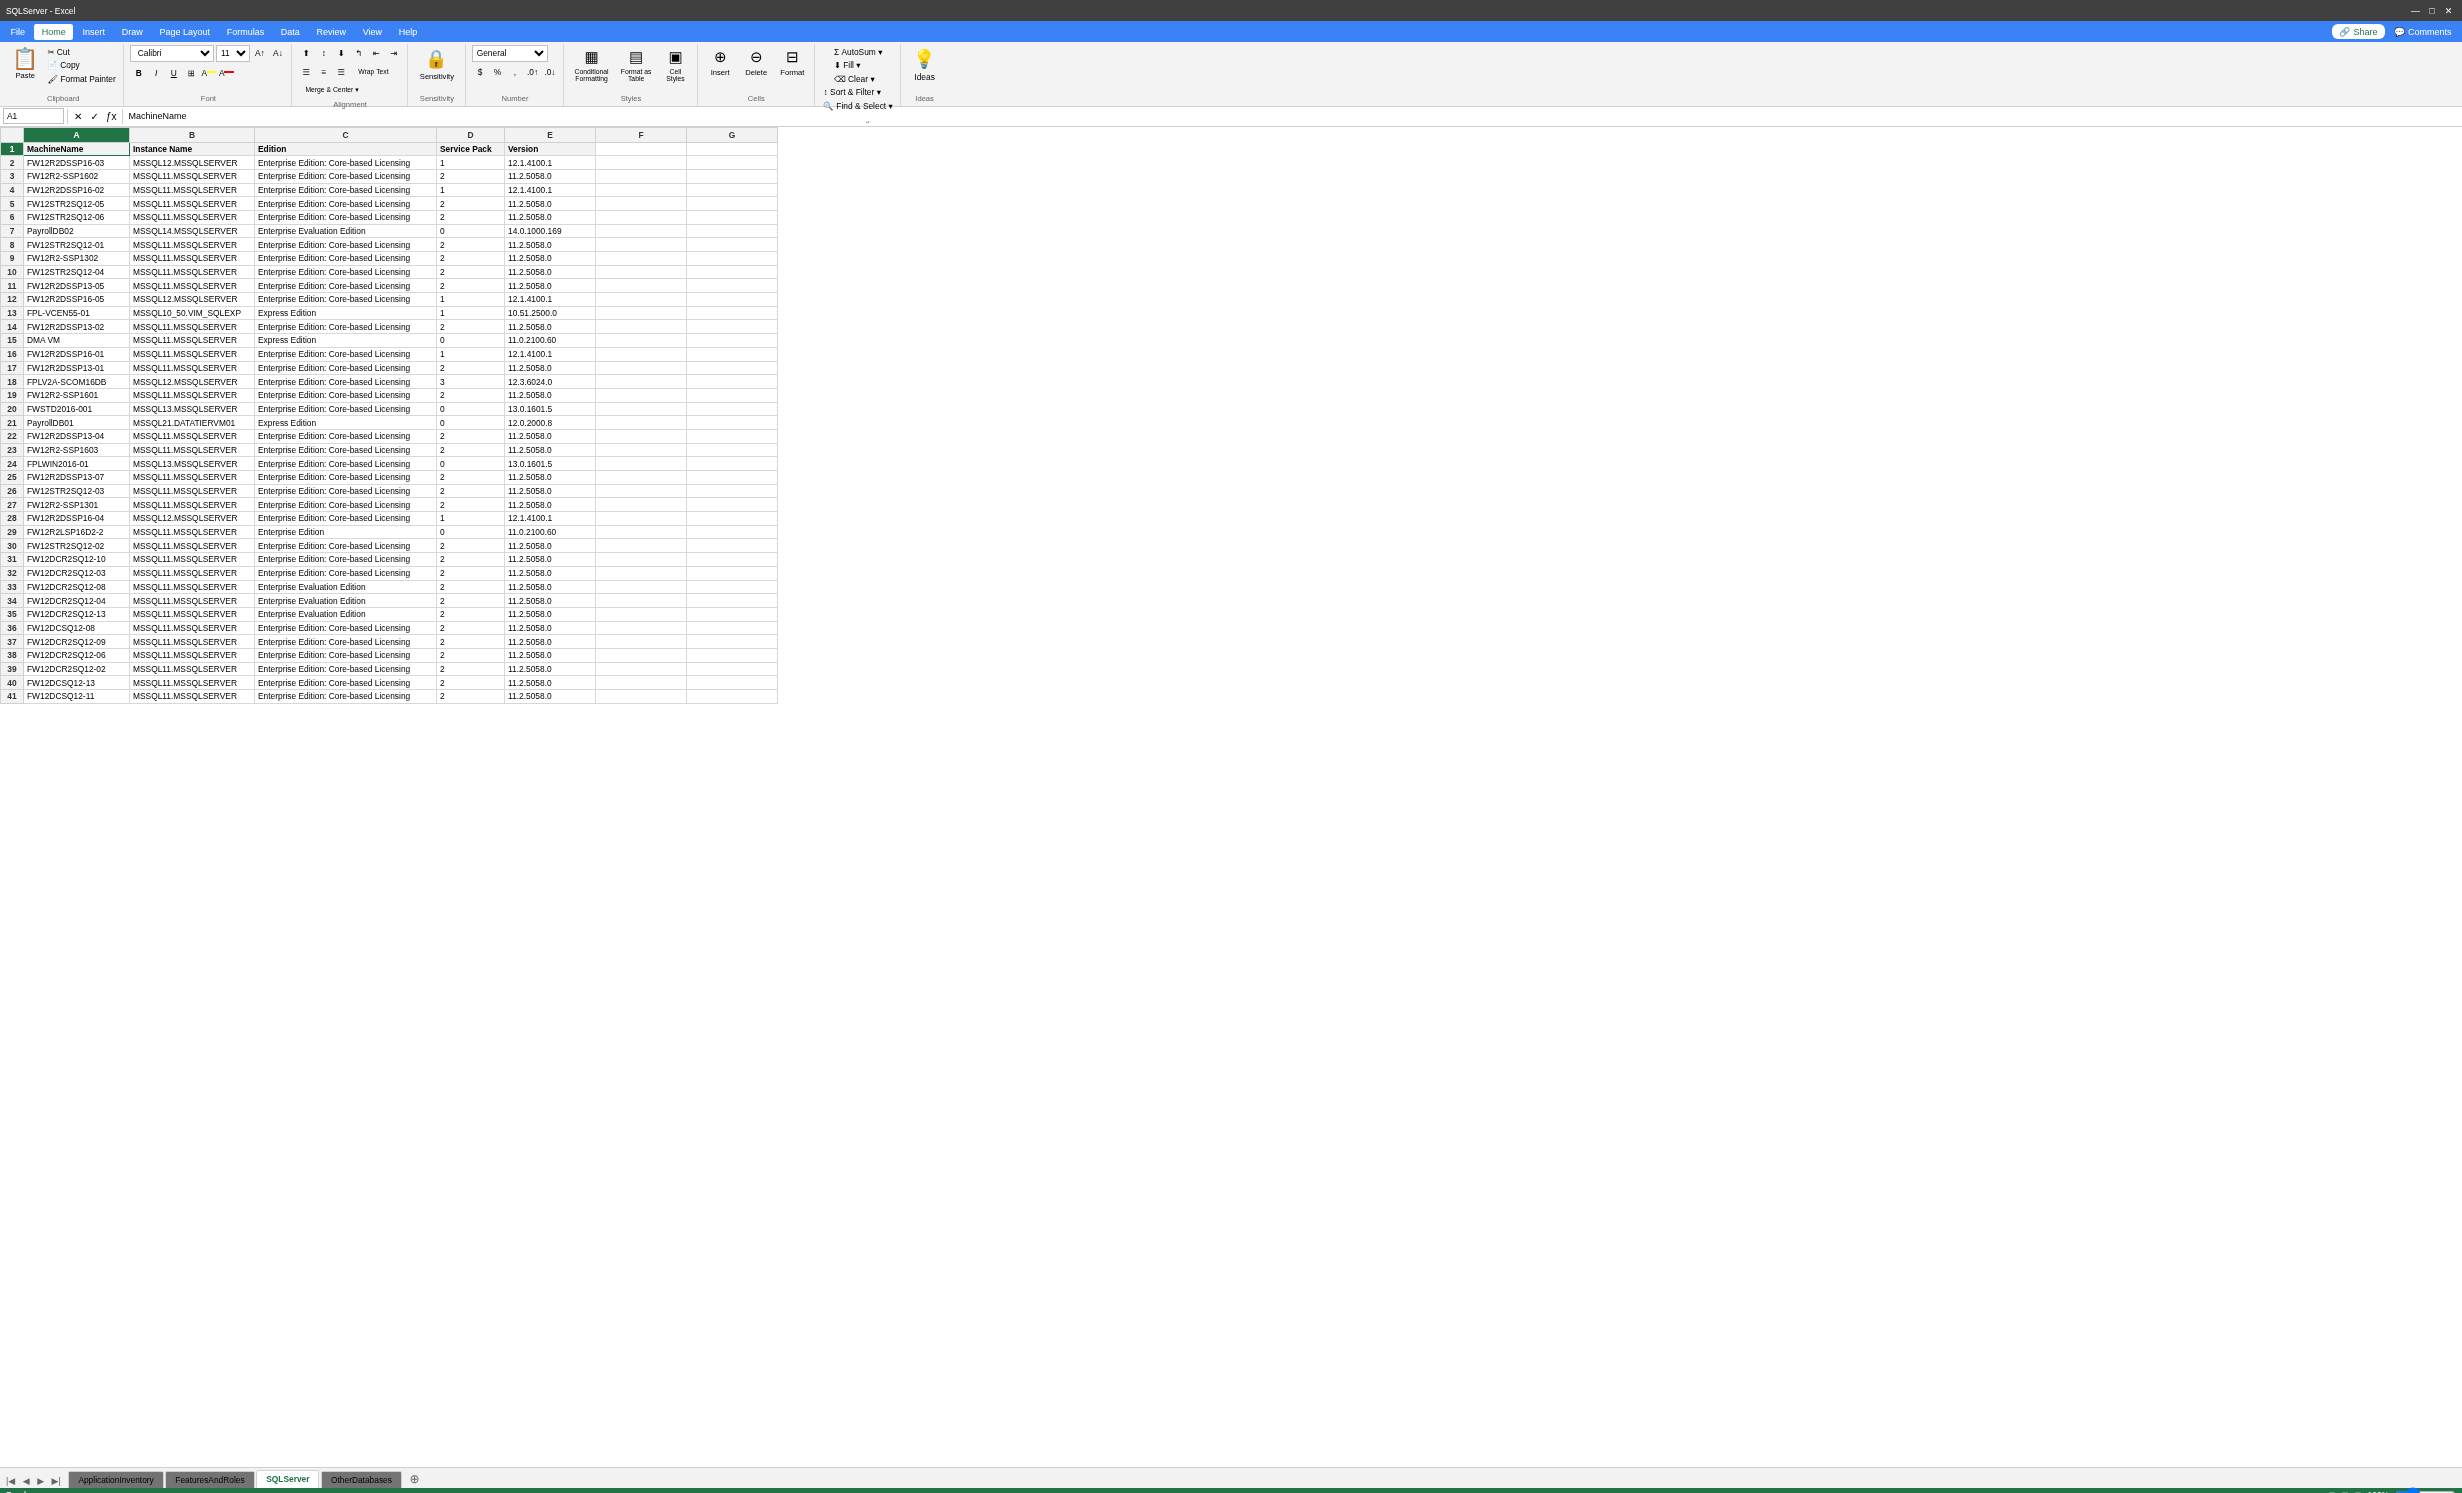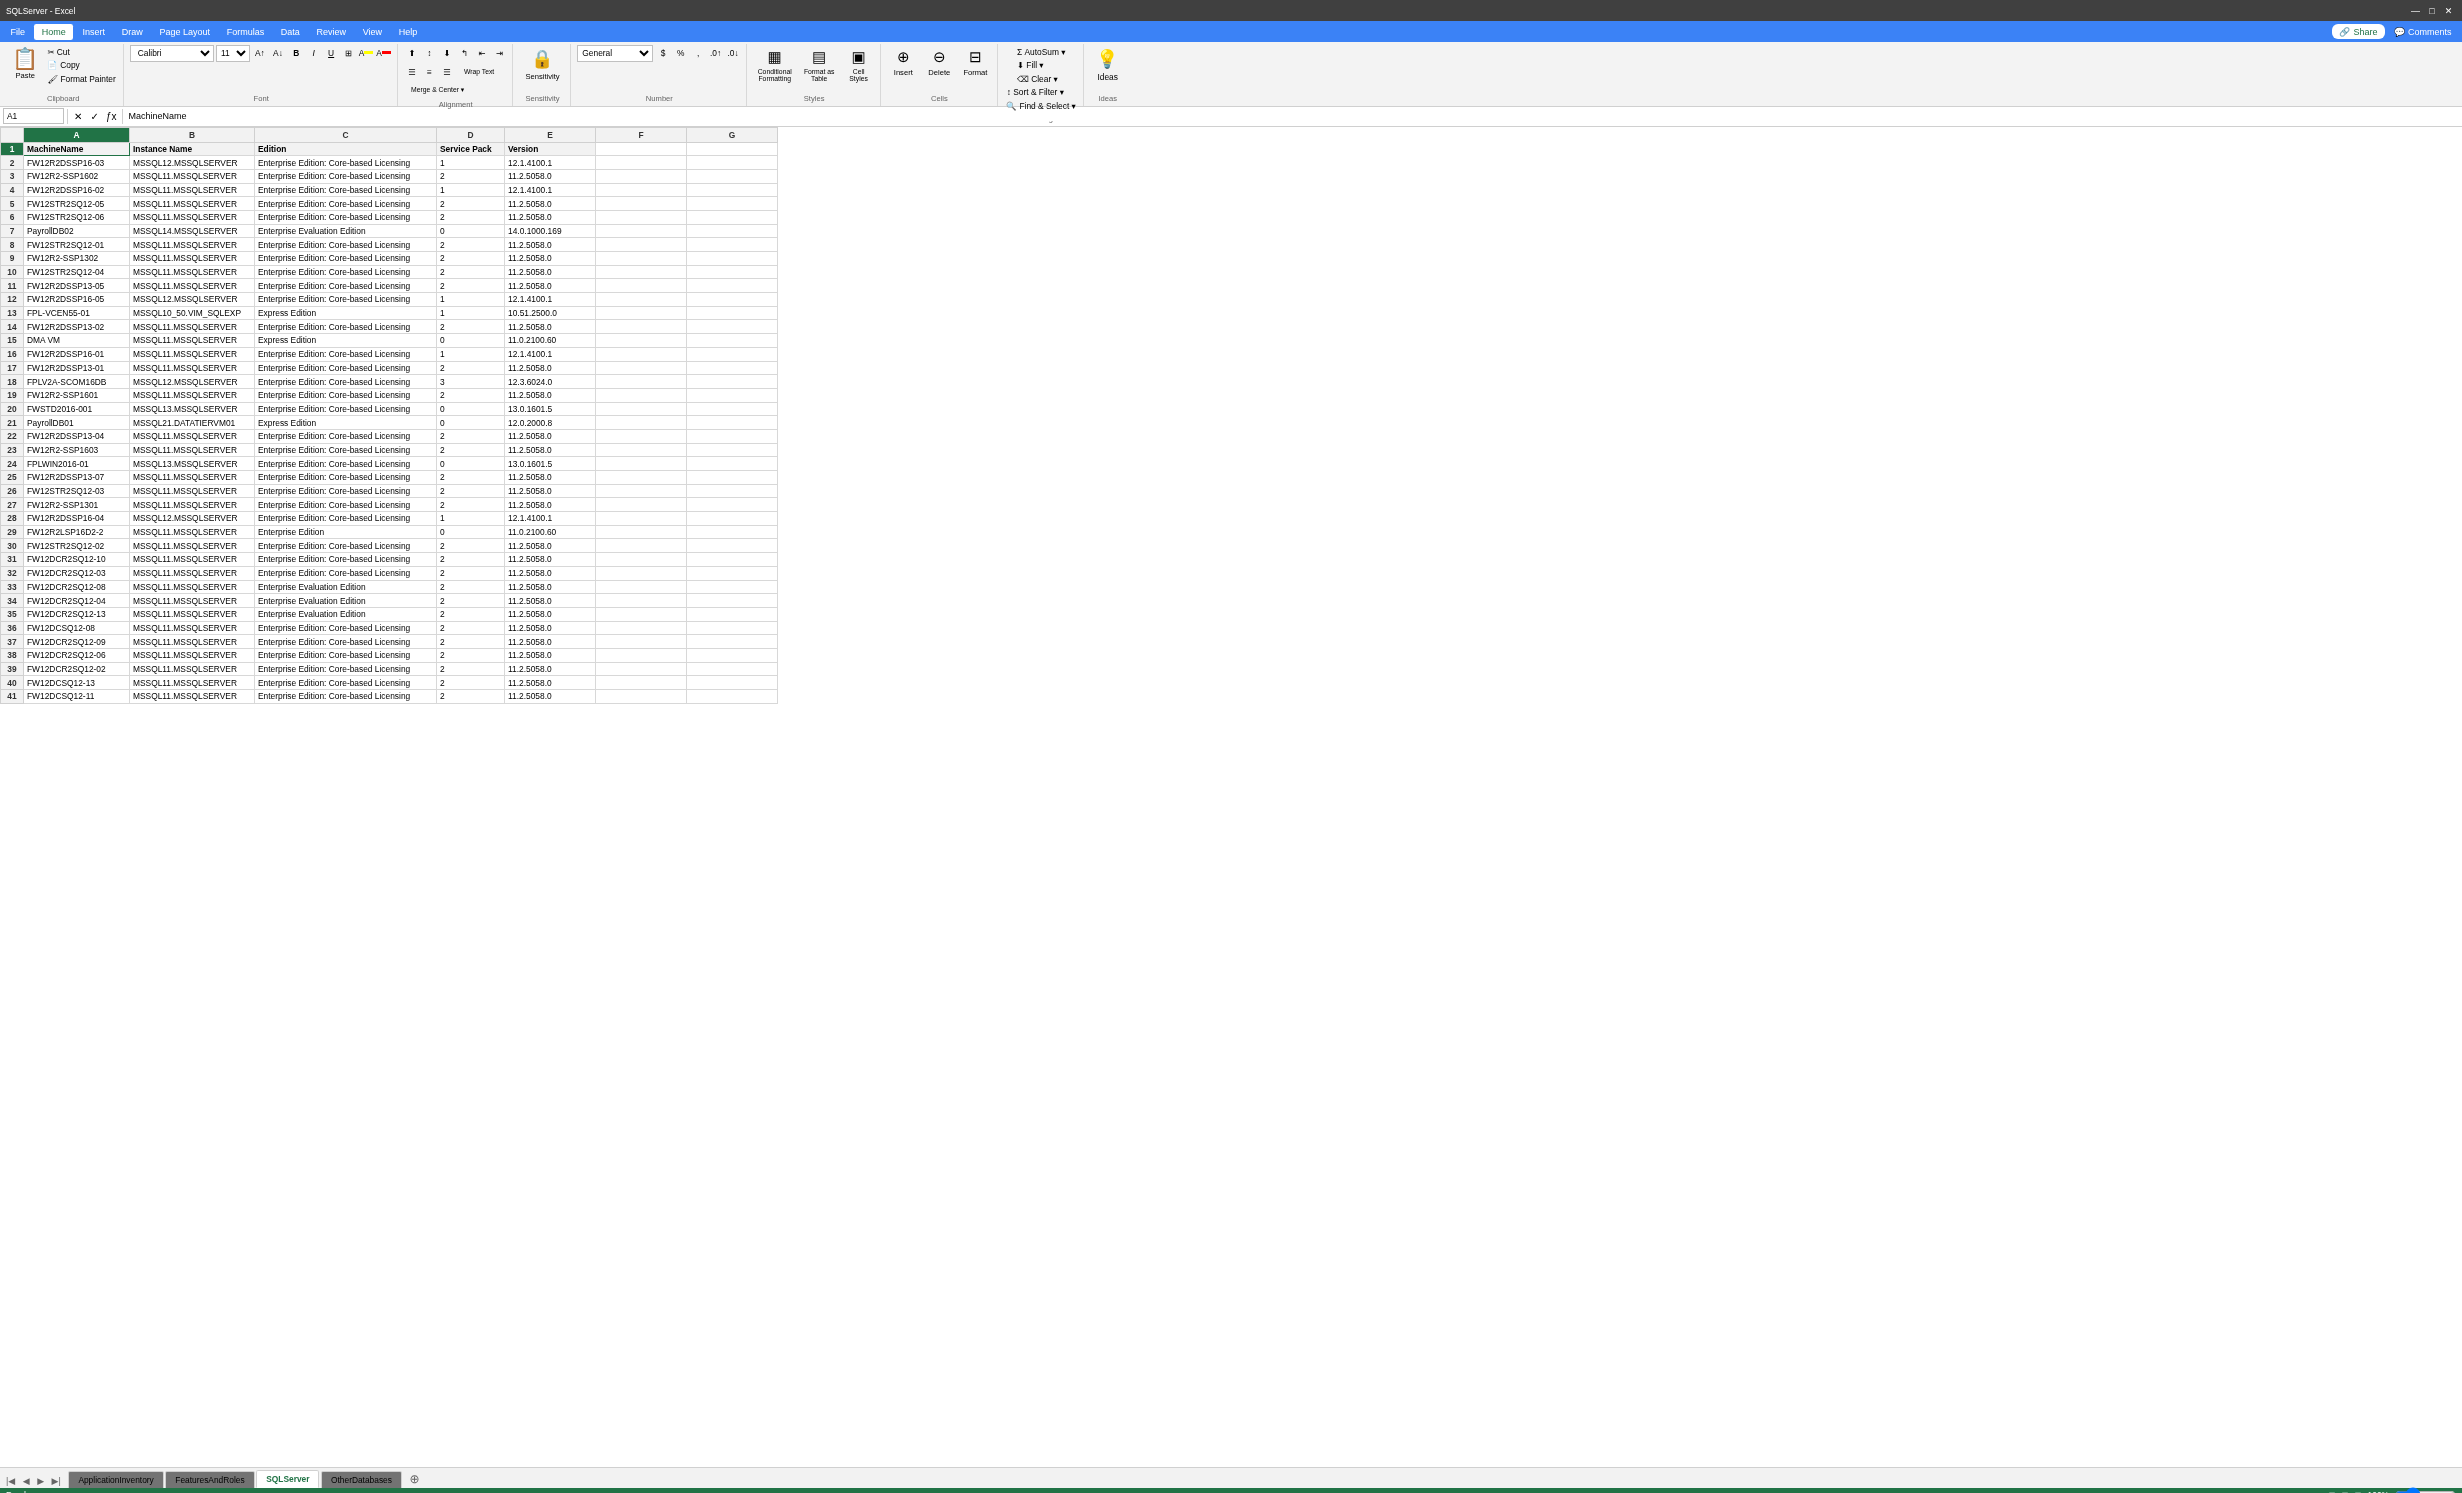--- a/index.html
+++ b/index.html
@@ -298,21 +298,21 @@
           <div class="ribbon-btn-small">
             <span>🖌</span>
             <span>Format Painter</span>
           </div>
         </div>
       </div>
       <div class="ribbon-group-label">Clipboard</div>
     </div>
 
     <div class="ribbon-group">
-      <div class="ribbon-group-content" style="flex-direction:row;gap:1.5px;">
+      <div class="ribbon-group-content" style="flex-direction:column;gap:1.5px;">
         <div class="font-row">
           <select class="font-select">
             <option>Calibri</option>
           </select>
           <select class="font-size-select">
             <option>11</option>
           </select>
           <button class="small-icon-btn">A↑</button>
           <button class="small-icon-btn">A↓</button>
         </div>
@@ -355,21 +355,21 @@
       <div class="ribbon-group-content">
         <div class="sensitivity-btn">
           <span style="font-size:18px;">🔒</span>
           <span style="font-size:7.6px;">Sensitivity</span>
         </div>
       </div>
       <div class="ribbon-group-label">Sensitivity</div>
     </div>
 
     <div class="ribbon-group">
-      <div class="ribbon-group-content" style="flex-direction:row;gap:1.5px;">
+      <div class="ribbon-group-content" style="flex-direction:column;gap:1.5px;">
         <select class="number-format-select">
           <option>General</option>
         </select>
         <div class="formatting-row">
           <button class="fmt-btn">$</button>
           <button class="fmt-btn">%</button>
           <button class="fmt-btn">,</button>
           <button class="fmt-btn">.0↑</button>
           <button class="fmt-btn">.0↓</button>
         </div>

